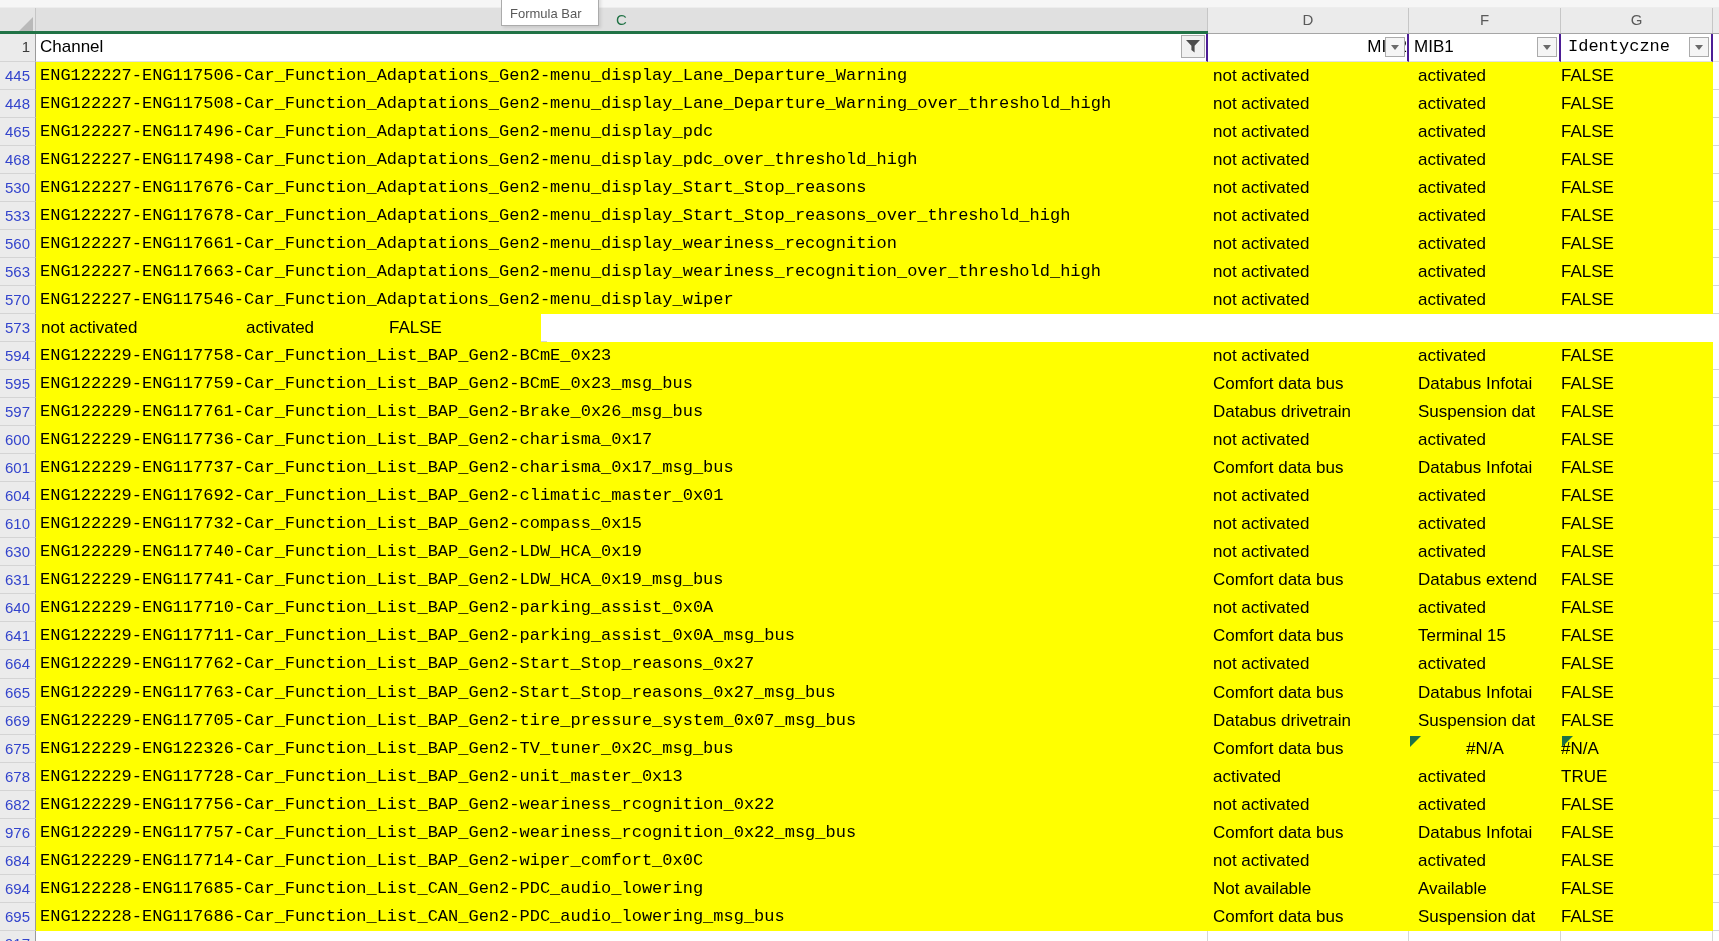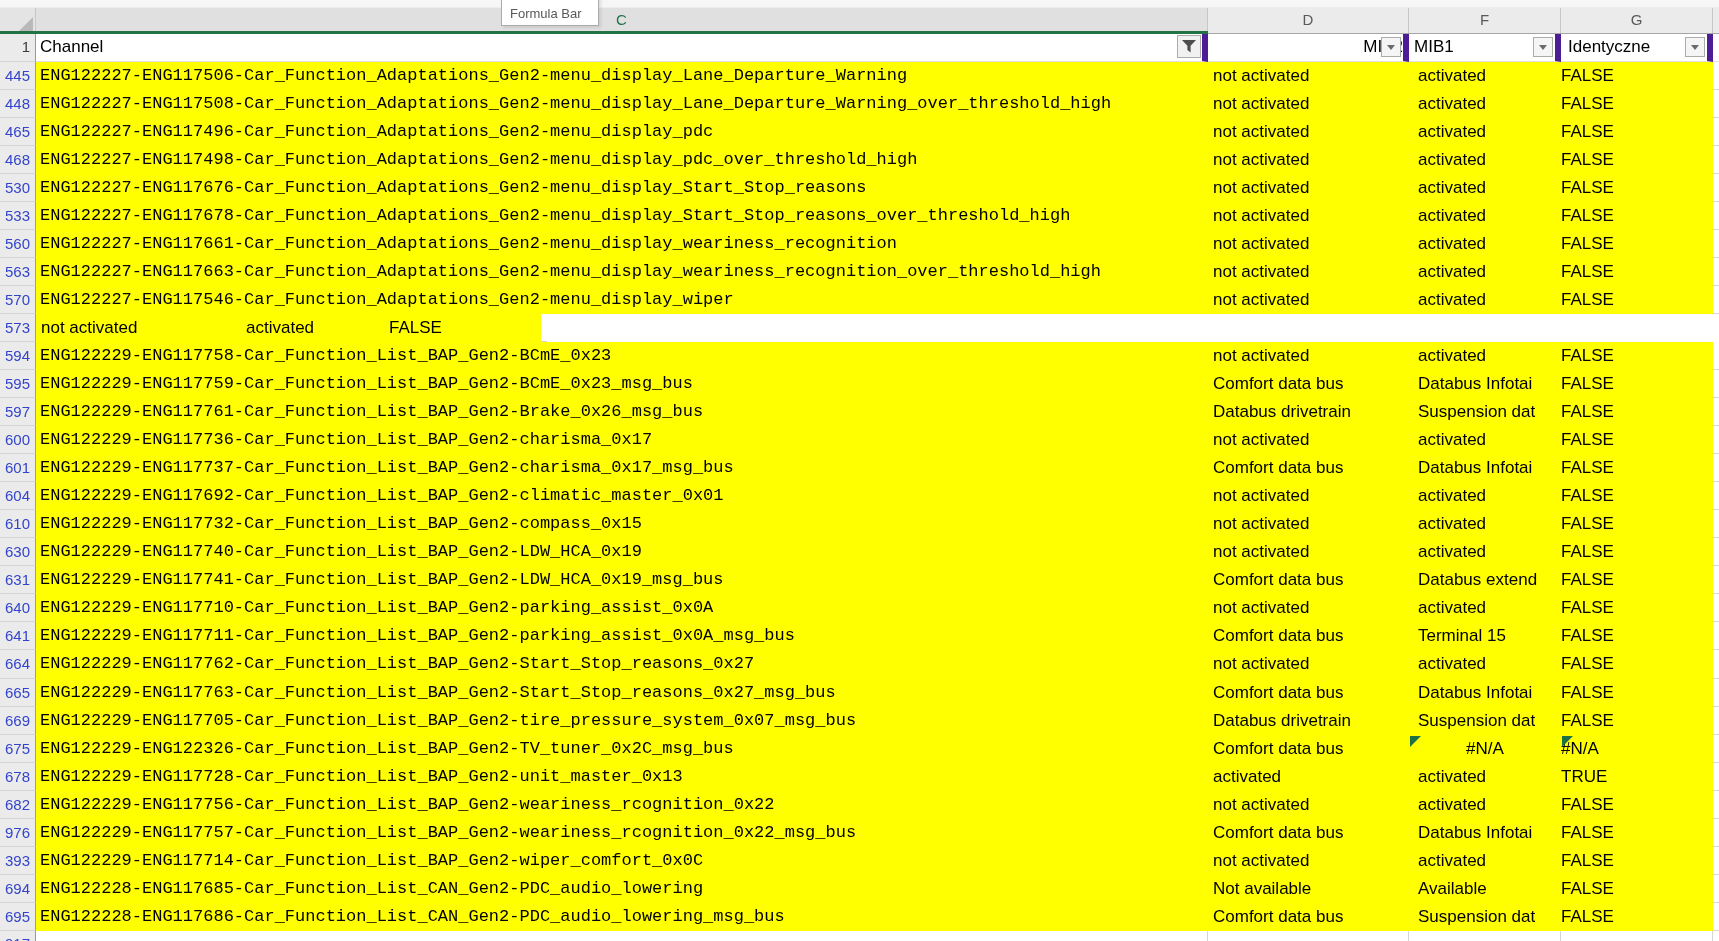--- a/index.html
+++ b/index.html
@@ -27,24 +27,24 @@
   .tooltip { position:absolute; left:501px; top:-6px; width:98px; height:32px; background:#fff;
              border:1px solid #ababab; z-index:9; box-shadow:2px 2px 3px rgba(0,0,0,0.10);
              font-size:13px; color:#595959; padding:11px 0 0 8px; white-space:nowrap; }
 
   
   .header-row { position:absolute; left:0; top:34px; width:1719px; height:27.5px; display:flex; }
   .gutter { width:36px; background:#ebebeb; border-right:1px solid #9a9a9a;
             border-bottom:1px solid #d4d4d4; font-size:15px; color:#3a3a3a;
             text-align:right; padding-right:5px; overflow:hidden; }
   .header-row .gutter { line-height:26px; }
-  .hcell { position:relative; background:#fff; border-right:6px solid #4c1d95; border-bottom:1px solid #e2e2e2;
+  .hcell { position:relative; background:#fff; border-right:2px solid #4c1d95; border-bottom:1px solid #e2e2e2;
            font-size:17px; color:#000; line-height:26px; white-space:nowrap; overflow:hidden; padding-left:5px; }
   .hcell.c { width:1172px; padding-left:4px; }
-  .hcell.d { width:201px;text-align:right; } .hcell.f { width:152px; } .hcell.g { width:152px; padding-left:7px; }
+  .hcell.d { width:201px;text-align:right; } .hcell.f { width:152px; } .hcell.g { width:152px; padding-left:7px;font-family:Liberation Mono, monospace; }
   .hcell.rest { width:6px; padding:0; border-right:none; }
 
   .filter-btn { position:absolute; right:1px; top:1px; width:24px; height:23px; background:#f1f1f1;
                 border:1px solid #ababab; display:flex; align-items:center; justify-content:center; }
   .dd-btn { position:absolute; right:2px; top:3px; width:20px; height:20px; background:#f5f5f5;
             border:1px solid #ababab; display:flex; align-items:center; justify-content:center; }
   .dd-arrow { width:0; height:0; border-left:4px solid transparent; border-right:4px solid transparent;
               border-top:5px solid #6a6a6a; }
 
   
@@ -337,21 +337,21 @@
       </div>
       <div class="row">
         <div class="gutter">976</div>
         <div class="cell c">ENG122229-ENG117757-Car_Function_List_BAP_Gen2-weariness_rcognition_0x22_msg_bus</div>
         <div class="cell d">Comfort data bus</div>
         <div class="cell f">Databus Infotai</div>
         <div class="cell g">FALSE</div>
         <div class="rstrip"></div>
       </div>
       <div class="row">
-        <div class="gutter">393</div>
+        <div class="gutter">684</div>
         <div class="cell c">ENG122229-ENG117714-Car_Function_List_BAP_Gen2-wiper_comfort_0x0C</div>
         <div class="cell d">not activated</div>
         <div class="cell f">activated</div>
         <div class="cell g">FALSE</div>
         <div class="rstrip"></div>
       </div>
       <div class="row">
         <div class="gutter">694</div>
         <div class="cell c">ENG122228-ENG117685-Car_Function_List_CAN_Gen2-PDC_audio_lowering</div>
         <div class="cell d">Not available</div>

